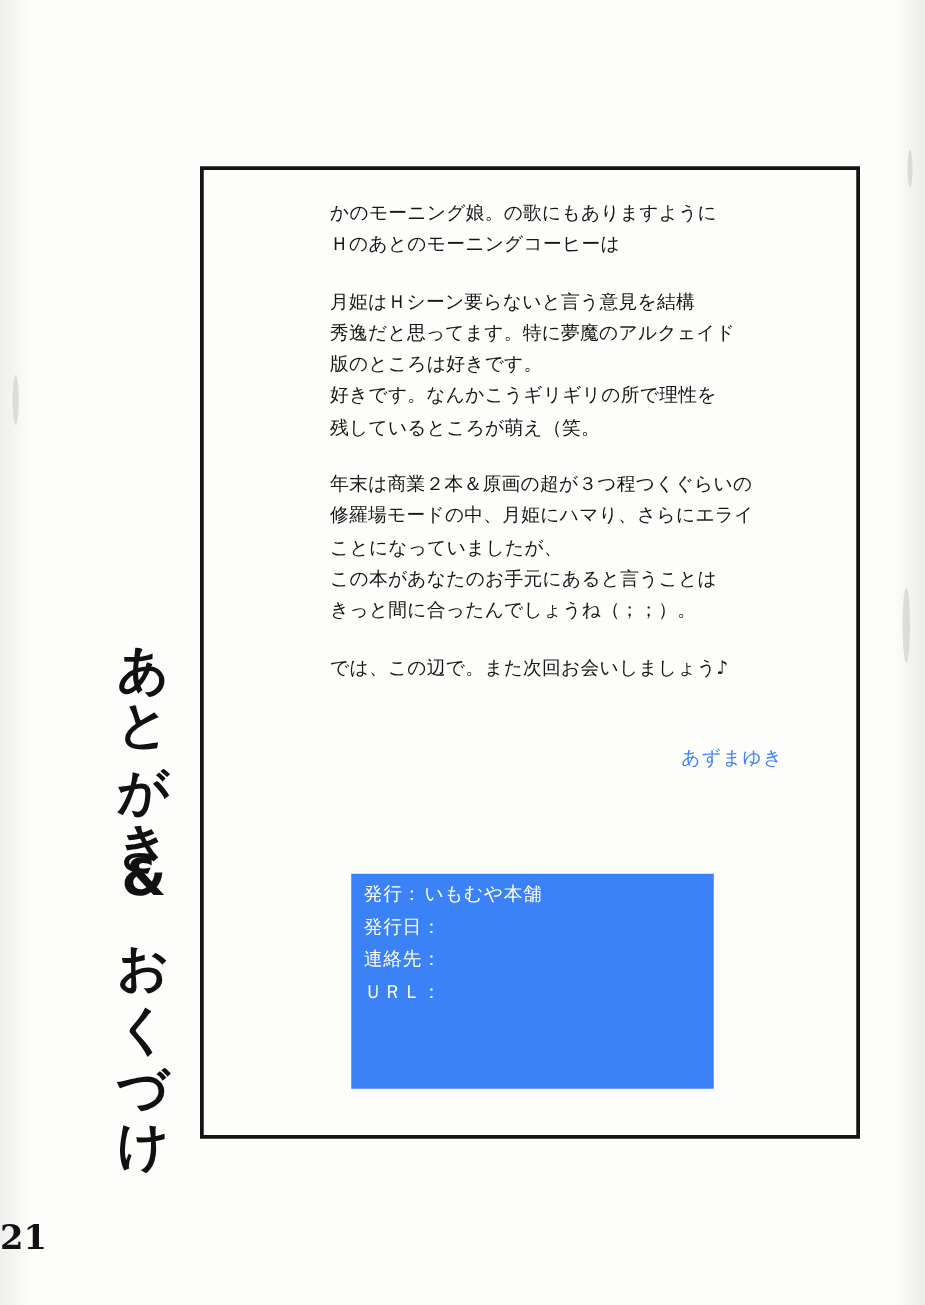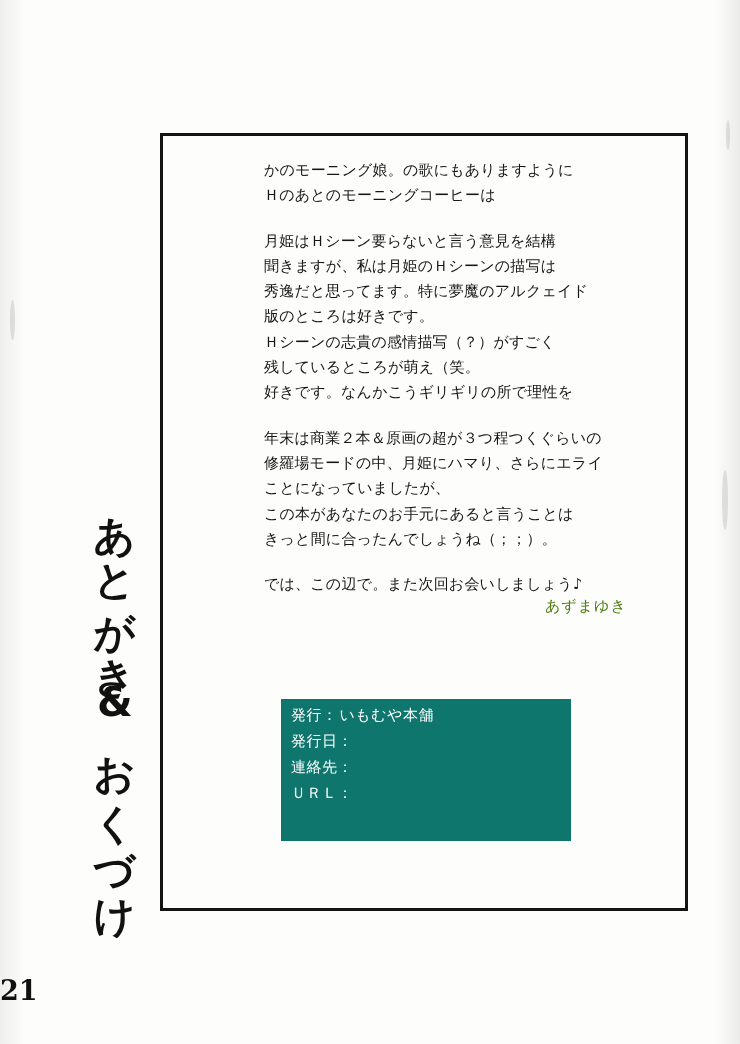--- a/index.html
+++ b/index.html
@@ -85,32 +85,32 @@
   #body-text .line {
     white-space: pre;
   }
 
   
   #signature {
     position: absolute;
     left: 545px;
     top: 597px;
     font-size: 15px;
-    color: #4d7c0f;
+    color: #3b82f6;
     letter-spacing: 1px;
   }
 
   
   #colophon {
     position: absolute;
     left: 281px;
     top: 699px;
     width: 290px;
-    height: 142px;
-    background: #0f766e;
+    height: 172px;
+    background: #3b82f6;
     box-sizing: border-box;
     padding: 7px 10px 0 10px;
   }
   .colophon-row {
     display: flex;
     align-items: baseline;
     height: 26px;
     color: #ffffff;
     font-size: 15px;
     letter-spacing: 0.5px;
@@ -167,26 +167,24 @@
 
   <div id="body-text">
 
     <div class="para">
       <div class="line">かのモーニング娘。の歌にもありますように</div>
       <div class="line">Ｈのあとのモーニングコーヒーは</div>
     </div>
 
     <div class="para">
       <div class="line">月姫はＨシーン要らないと言う意見を結構</div>
-      <div class="line">聞きますが、私は月姫のＨシーンの描写は</div>
       <div class="line">秀逸だと思ってます。特に夢魔のアルクェイド</div>
       <div class="line">版のところは好きです。</div>
-      <div class="line">Ｈシーンの志貴の感情描写（？）がすごく</div>
+      <div class="line">好きです。なんかこうギリギリの所で理性を</div>
       <div class="line">残しているところが萌え（笑。</div>
-      <div class="line">好きです。なんかこうギリギリの所で理性を</div>
     </div>
 
     <div class="para">
       <div class="line">年末は商業２本＆原画の超が３つ程つくぐらいの</div>
       <div class="line">修羅場モードの中、月姫にハマり、さらにエライ</div>
       <div class="line">ことになっていましたが、</div>
       <div class="line">この本があなたのお手元にあると言うことは</div>
       <div class="line">きっと間に合ったんでしょうね（；；）。</div>
     </div>
 

